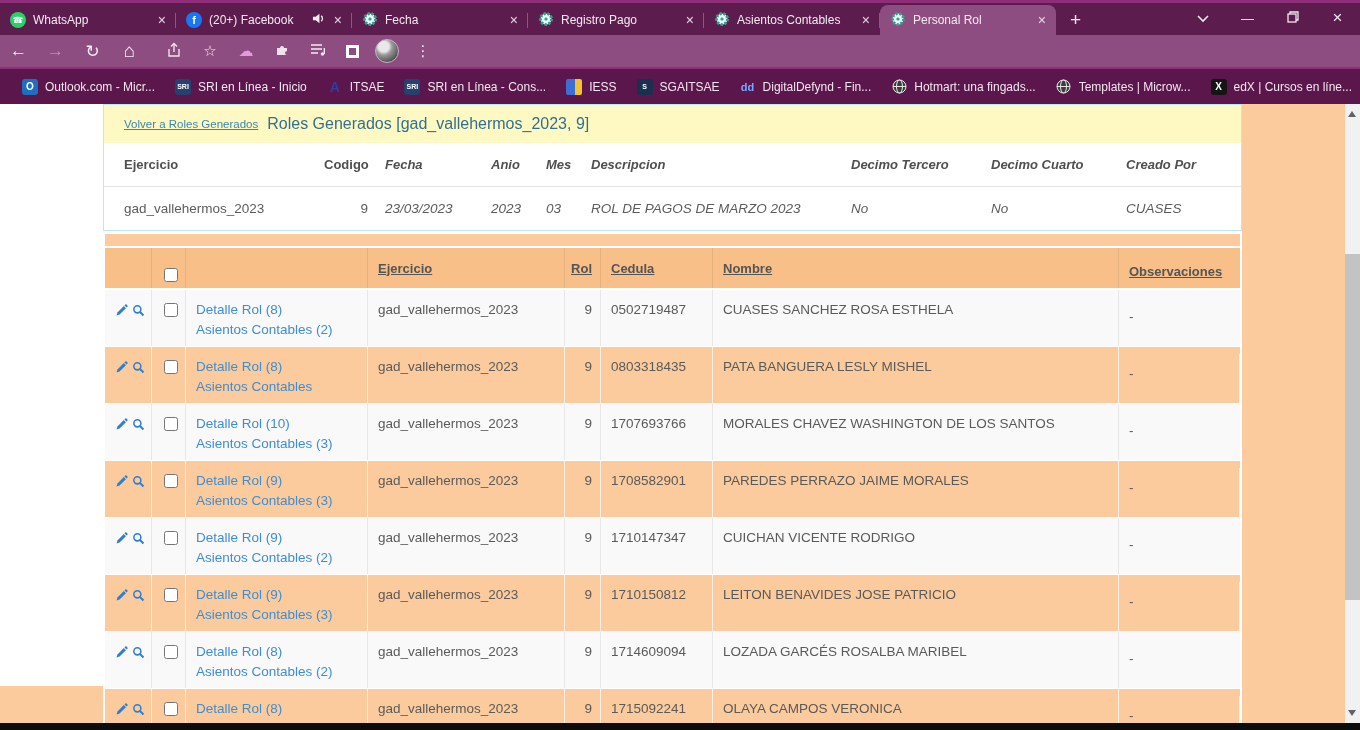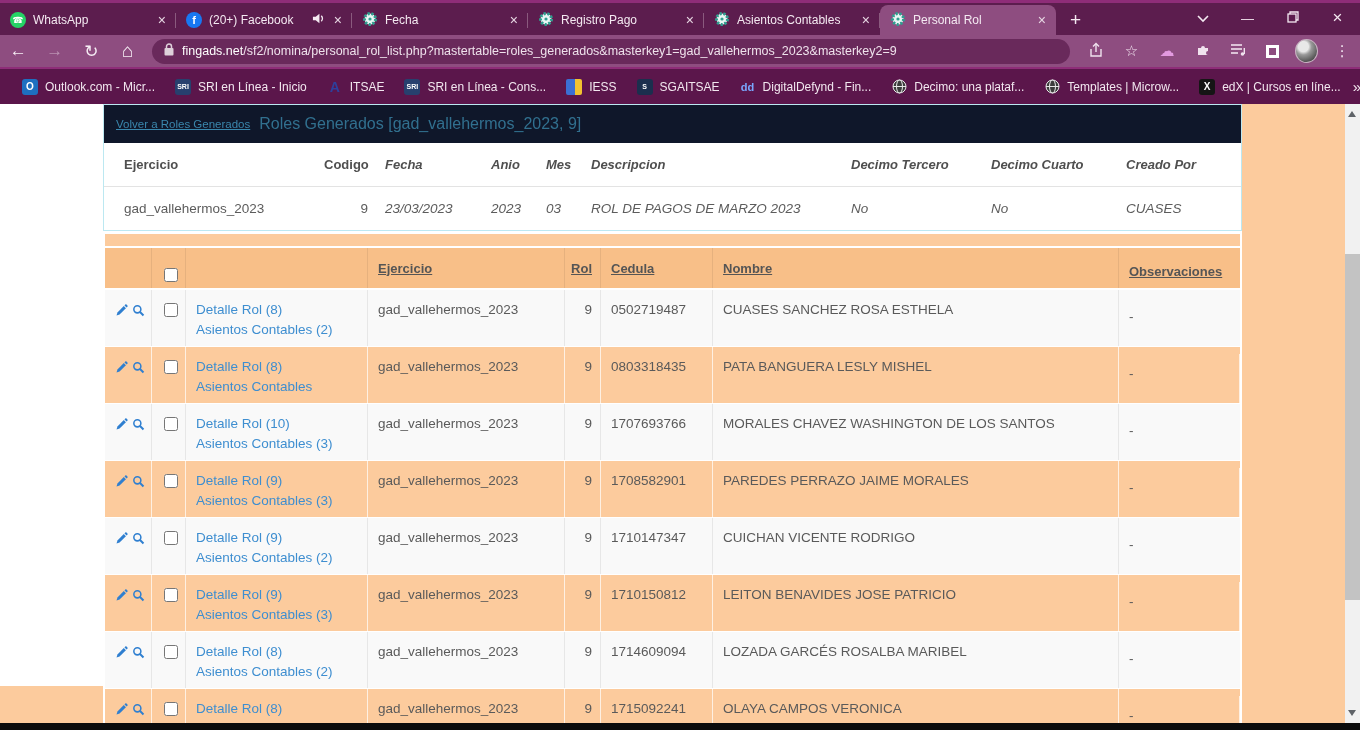--- a/index.html
+++ b/index.html
@@ -41,21 +41,21 @@
   .bm-sga { background:#1b2f4e; }
   .bm-dd { background:transparent; color:#7aa7ff; font-size:11px; text-transform:lowercase; }
   .bm-edx { background:#151515; font-size:10px; }
   #bm-overflow { margin-left:auto; margin-right:16px; font-size:15px; color:#f2e7ef; }
 
   
   #content { position:absolute; left:0; top:104px; width:1360px; height:619px; background:#fccb9d; }
   #whitebase { position:absolute; left:0; top:0; width:1242px; height:582px; background:#ffffff; }
 
   #panel { position:absolute; left:103px; top:0; width:1139px; height:127px; background:#fff; border:1px solid #bce8f1; }
-  #panel-head { height:38px; background:#0f172a; display:flex; align-items:center; padding-left:12px; gap:9px; }
+  #panel-head { height:38px; background:#fef9c3; display:flex; align-items:center; padding-left:20px; gap:9px; }
   #back-link { font-size:11.5px; color:#3a87ad; text-decoration:underline; cursor:pointer; }
   #page-title { font-size:16px; color:#31708f; }
 
   #master { position:absolute; left:0; top:38px; width:100%; }
   .mrow { display:grid; grid-template-columns:200px 48px 106px 55px 45px 260px 140px 135px 1fr; padding-left:20px; align-items:center; }
   .mrow.h { height:44px; border-bottom:1px solid #e3e3e3; font-weight:bold; color:#4f4f4f; font-size:13px; }
   .mrow.v { height:42px; color:#5c5c5c; font-size:13.5px; }
   .mc { padding-right:4px; }
   .mc.pl { padding-left:13px;font-style:italic; }
   .mc.r { text-align:right; }
@@ -160,27 +160,20 @@
         <polyline points="3,3 3,1 11,1 11,9 9,9" fill="none" stroke="#f4e9f1" stroke-width="1.3"></polyline>
       </svg></span>
   <span class="wc" style="font-size:17px;">×</span>
 </div>
 
 <div id="toolbar">
   <span class="navbtn">←</span>
   <span class="navbtn dim">→</span>
   <span class="navbtn">↻</span>
   <span class="navbtn" style="font-size:19px;">⌂</span>
-  <div id="urlpill">
-    <span><svg width="10" height="13" viewBox="0 0 10 13">
-          <rect x="0.5" y="5" width="9" height="7.5" rx="1" fill="#ded0da"></rect>
-          <path d="M2.5 5 V3.5 a2.5 2.5 0 0 1 5 0 V5" fill="none" stroke="#ded0da" stroke-width="1.5"></path>
-        </svg></span>
-    <span id="urltext"><span class="host">fingads.net</span><span>/sf2/nomina/personal_rol_list.php?mastertable=roles_generados&amp;masterkey1=gad_vallehermos_2023&amp;masterkey2=9</span></span>
-  </div>
   <span class="tbicon" style="margin-left:8px;"><svg width="16" height="16" viewBox="0 0 16 16">
         <path d="M3 7 v7 h10 V7" fill="none" stroke="#f0e3ee" stroke-width="1.4"></path>
         <line x1="8" y1="10" x2="8" y2="2" stroke="#f0e3ee" stroke-width="1.4"></line>
         <polyline points="5,4.5 8,1.5 11,4.5" fill="none" stroke="#f0e3ee" stroke-width="1.4"></polyline>
       </svg></span>
   <span class="tbicon">☆</span>
   <span class="tbicon" style="color:#e39ae0;">☁</span>
   <span class="tbicon"><svg width="16" height="16" viewBox="0 0 16 16">
         <path d="M3 6 h3 a2 2 0 1 1 4 0 h3 v3 a2 2 0 1 0 0 4 v0 h-10 z" fill="#f0e3ee"></path>
       </svg></span>
@@ -226,21 +219,21 @@
       <span>DigitalDefynd - Fin...</span>
     </div>
   <div class="bm">
       <span class="bmicon">
         <svg width="15" height="15" viewBox="0 0 15 15">
           <circle cx="7.5" cy="7.5" r="6.5" fill="#3c3c3c" stroke="#e8e8e8" stroke-width="1"></circle>
           <ellipse cx="7.5" cy="7.5" rx="3" ry="6.5" fill="none" stroke="#e8e8e8" stroke-width="1"></ellipse>
           <line x1="1" y1="7.5" x2="14" y2="7.5" stroke="#e8e8e8" stroke-width="1"></line>
         </svg>
       </span>
-      <span>Decimo: una plataf...</span>
+      <span>Hotmart: una fingads...</span>
     </div>
   <div class="bm">
       <span class="bmicon">
         <svg width="15" height="15" viewBox="0 0 15 15">
           <circle cx="7.5" cy="7.5" r="6.5" fill="#3c3c3c" stroke="#e8e8e8" stroke-width="1"></circle>
           <ellipse cx="7.5" cy="7.5" rx="3" ry="6.5" fill="none" stroke="#e8e8e8" stroke-width="1"></ellipse>
           <line x1="1" y1="7.5" x2="14" y2="7.5" stroke="#e8e8e8" stroke-width="1"></line>
         </svg>
       </span>
       <span>Templates | Microw...</span>

